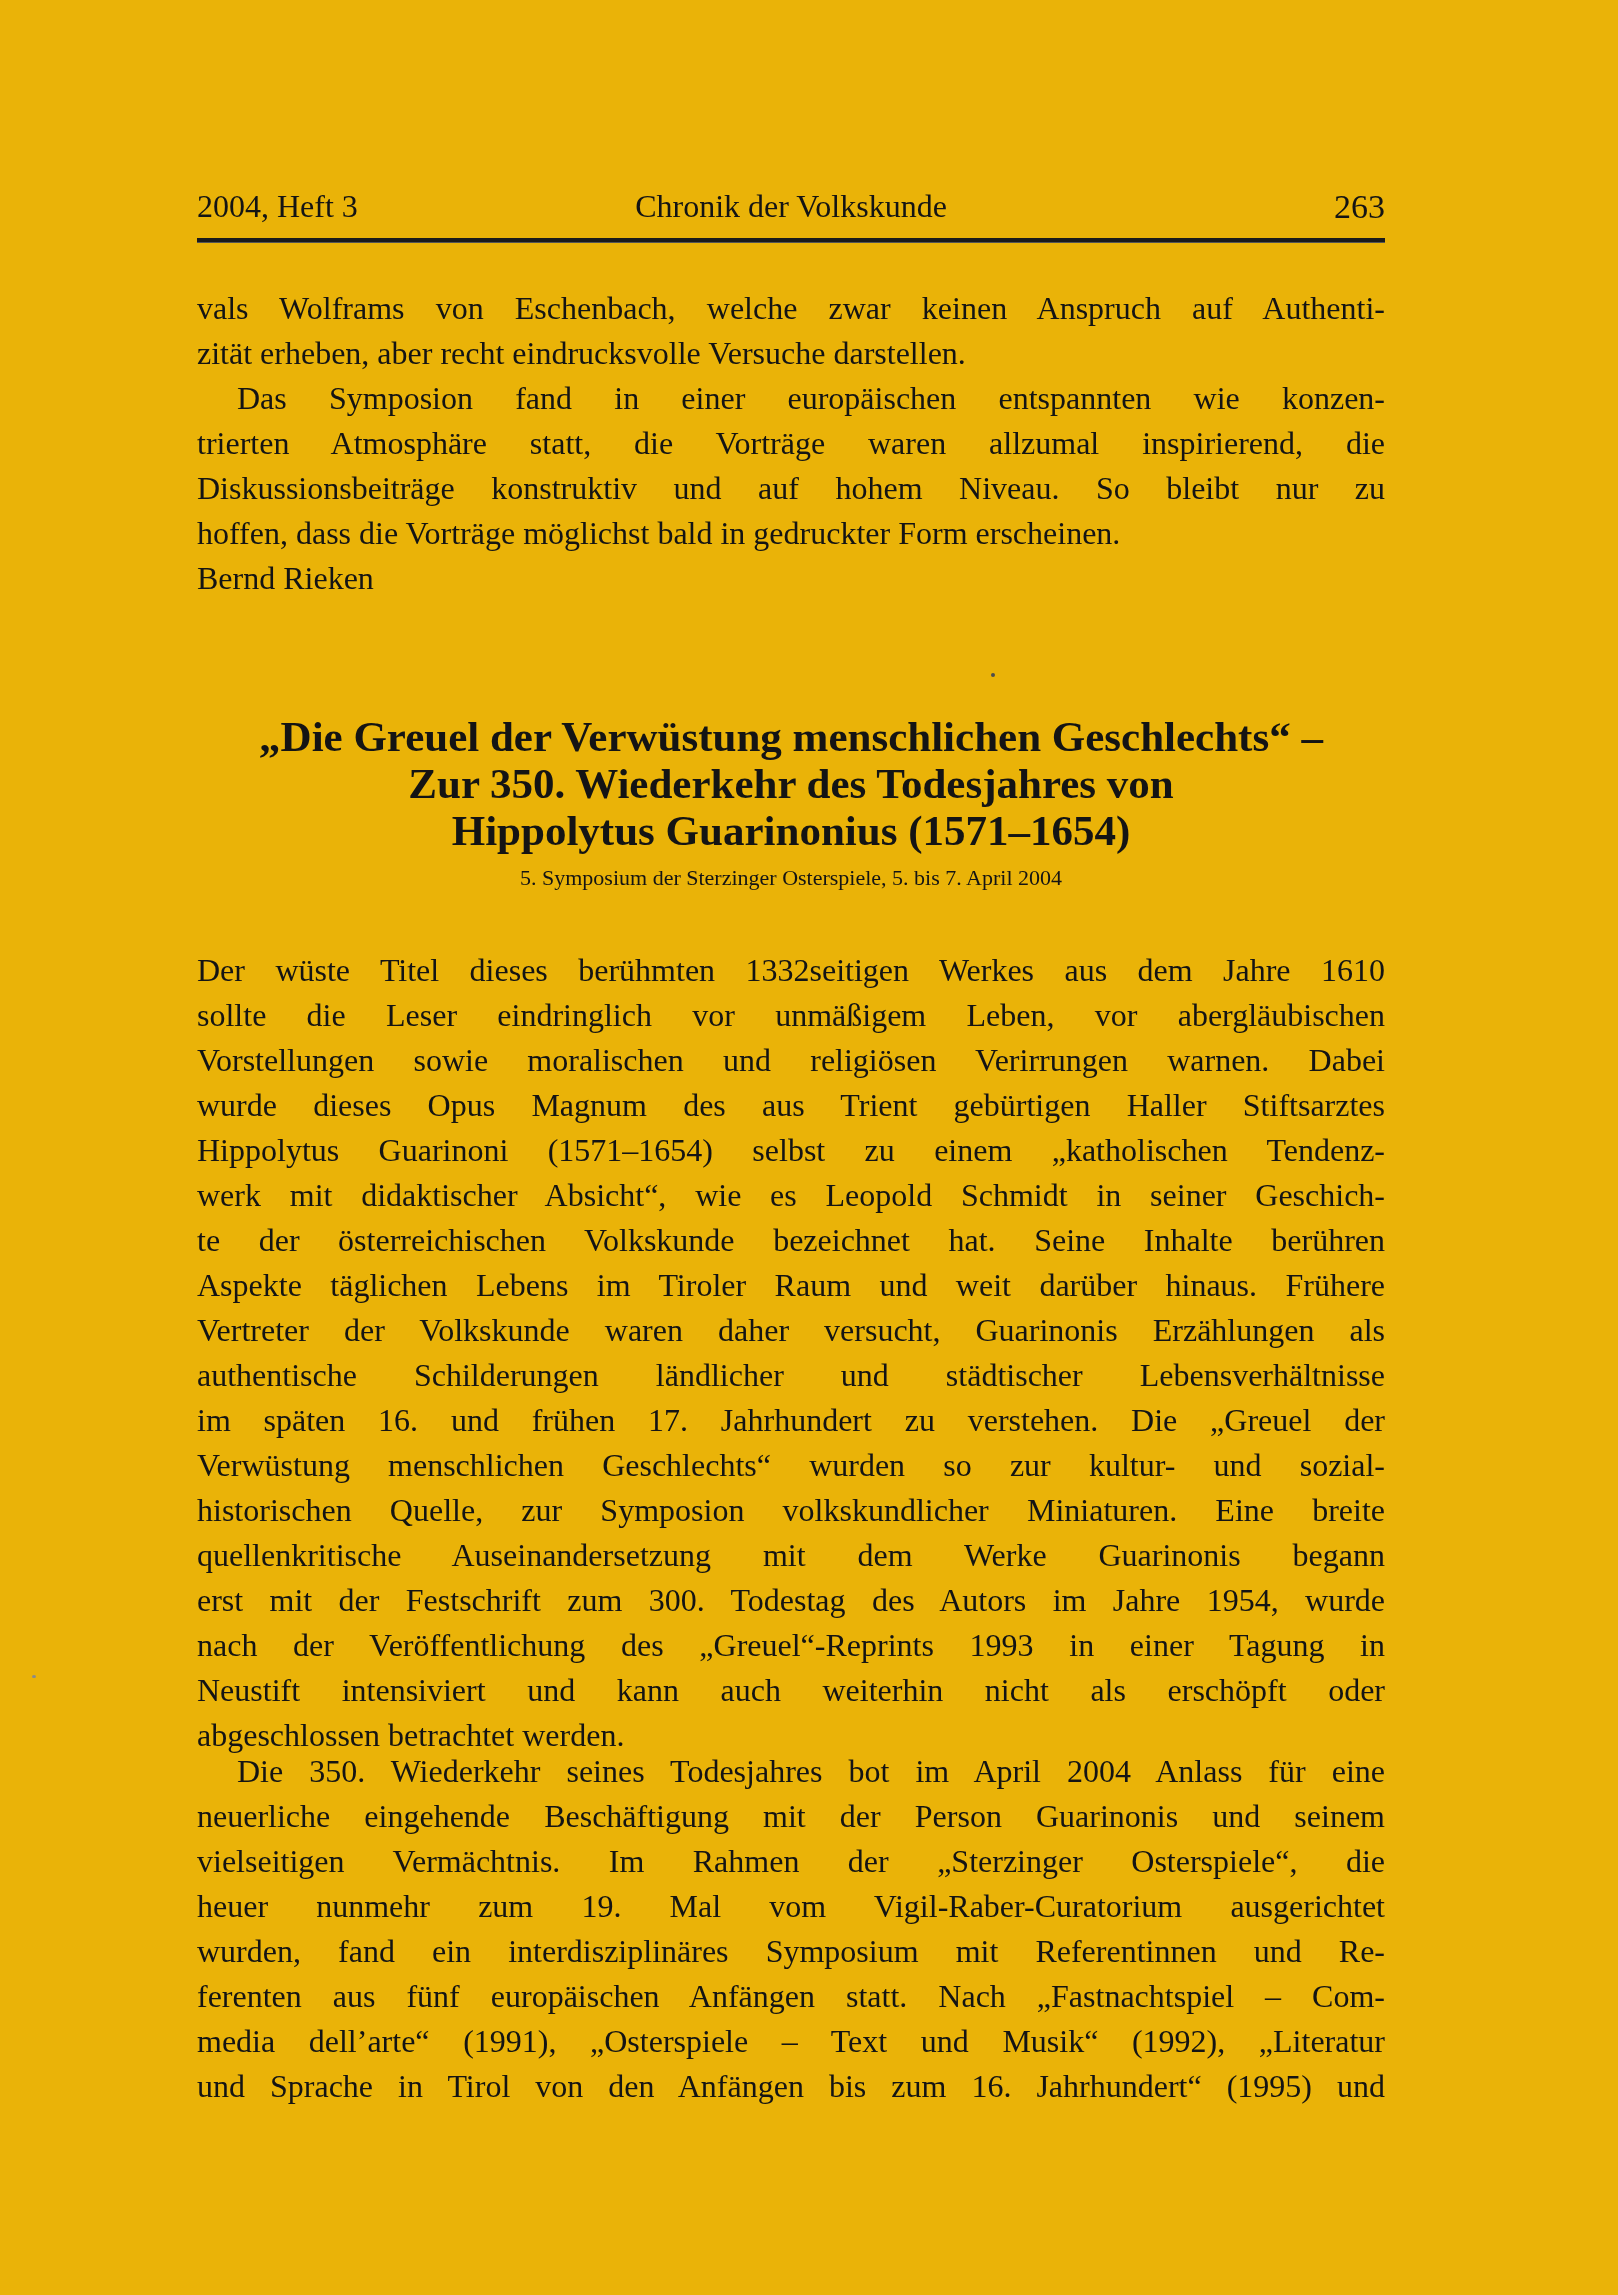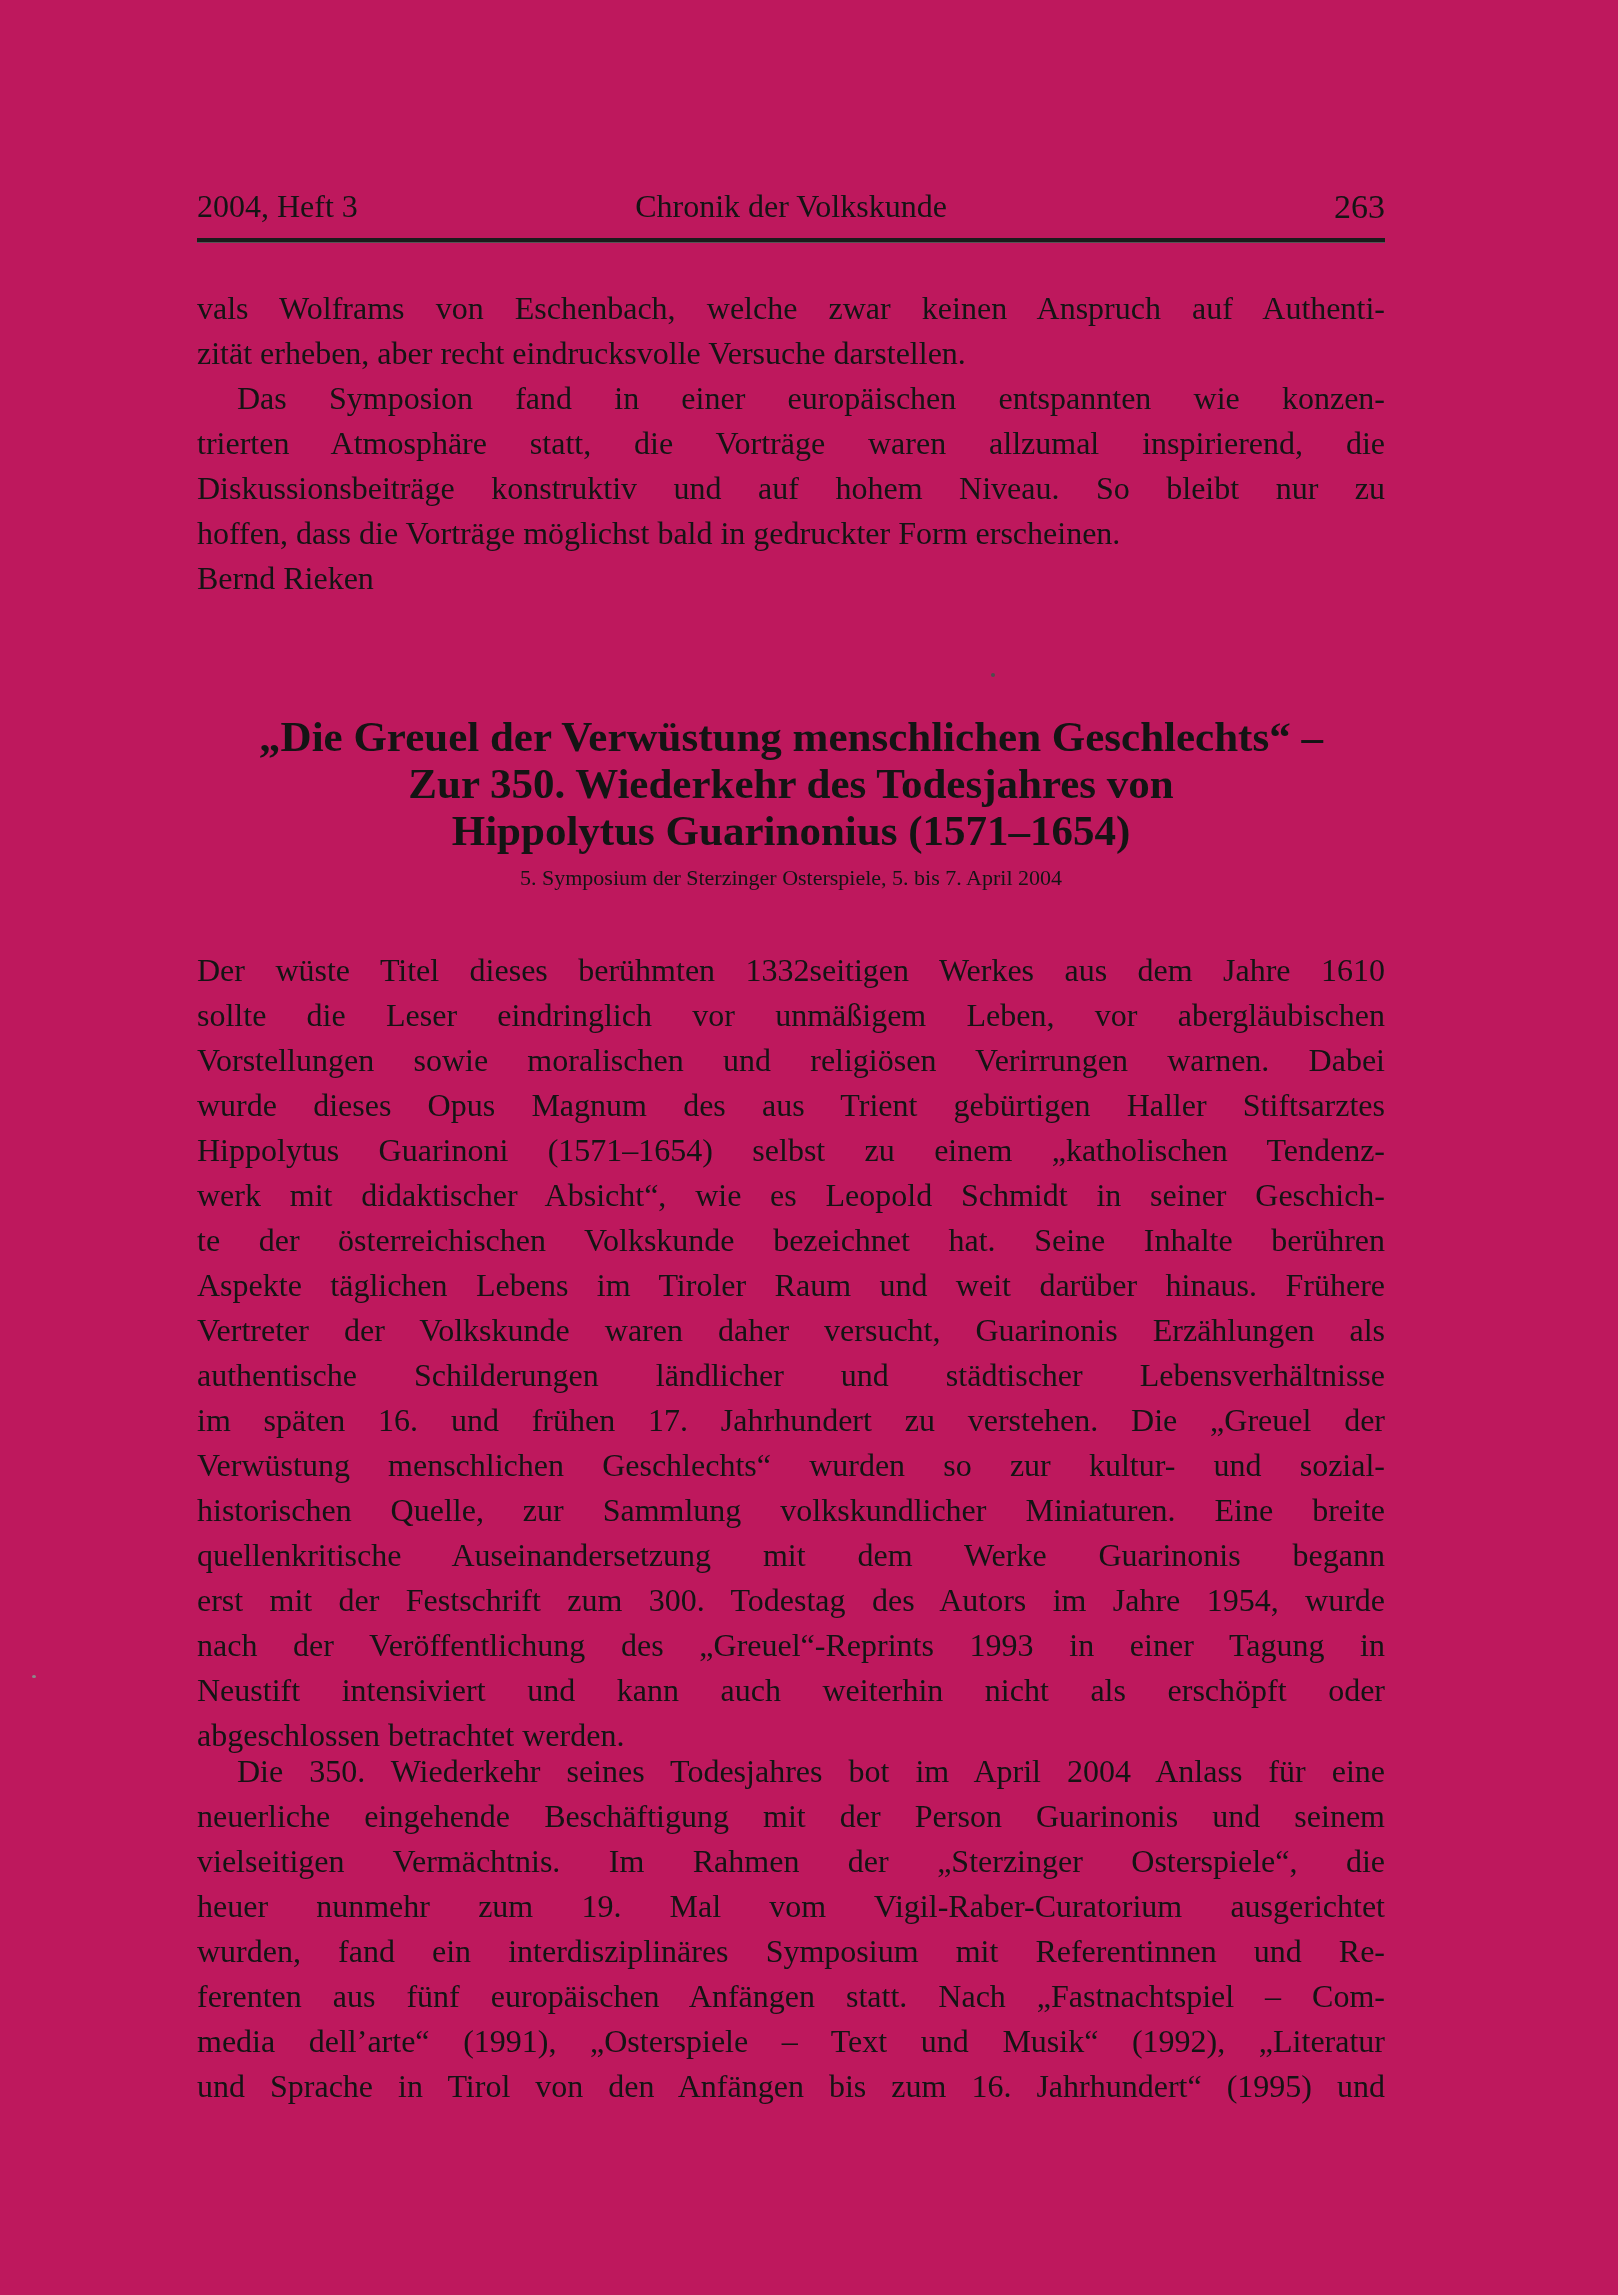--- a/index.html
+++ b/index.html
@@ -1,20 +1,20 @@
 <!DOCTYPE html>
 <html style="font-size:13px"><head>
 <meta charset="utf-8">
 <style>
   html, body { margin: 0; padding: 0; background: #ffffff; }
   .page {
     position: relative;
     width: 1618px;
     height: 2295px;
-    background: #be185d;
+    background: #eab308;
     font-family: "Liberation Serif", "DejaVu Serif", serif;
     color: #141414;
     overflow: hidden;
   }
   
   .running-header {
     position: absolute;
     left: 197px;
     top: 184px;
     width: 1188px;
@@ -110,21 +110,21 @@
       <div class="ln">Vorstellungen sowie moralischen und religiösen Verirrungen warnen. Dabei</div>
       <div class="ln">wurde dieses Opus Magnum des aus Trient gebürtigen Haller Stiftsarztes</div>
       <div class="ln">Hippolytus Guarinoni (1571–1654) selbst zu einem „katholischen Tendenz-</div>
       <div class="ln">werk mit didaktischer Absicht“, wie es Leopold Schmidt in seiner Geschich-</div>
       <div class="ln">te der österreichischen Volkskunde bezeichnet hat. Seine Inhalte berühren</div>
       <div class="ln">Aspekte täglichen Lebens im Tiroler Raum und weit darüber hinaus. Frühere</div>
       <div class="ln">Vertreter der Volkskunde waren daher versucht, Guarinonis Erzählungen als</div>
       <div class="ln">authentische Schilderungen ländlicher und städtischer Lebensverhältnisse</div>
       <div class="ln">im späten 16. und frühen 17. Jahrhundert zu verstehen. Die „Greuel der</div>
       <div class="ln">Verwüstung menschlichen Geschlechts“ wurden so zur kultur- und sozial-</div>
-      <div class="ln">historischen Quelle, zur Sammlung volkskundlicher Miniaturen. Eine breite</div>
+      <div class="ln">historischen Quelle, zur Symposion volkskundlicher Miniaturen. Eine breite</div>
       <div class="ln">quellenkritische Auseinandersetzung mit dem Werke Guarinonis begann</div>
       <div class="ln">erst mit der Festschrift zum 300. Todestag des Autors im Jahre 1954, wurde</div>
       <div class="ln">nach der Veröffentlichung des „Greuel“-Reprints 1993 in einer Tagung in</div>
       <div class="ln">Neustift intensiviert und kann auch weiterhin nicht als erschöpft oder</div>
       <div class="ln last-normal">abgeschlossen betrachtet werden.</div>
     </div>
 
   <div class="textblock body2-block j">
       <div class="ln ind">Die 350. Wiederkehr seines Todesjahres bot im April 2004 Anlass für eine</div>
       <div class="ln">neuerliche eingehende Beschäftigung mit der Person Guarinonis und seinem</div>

